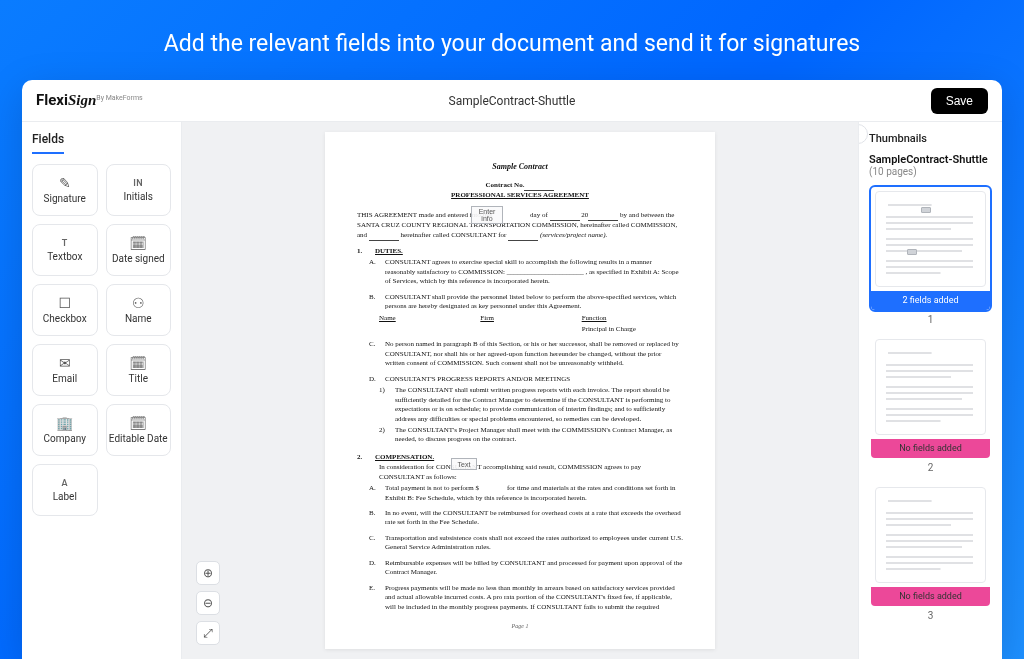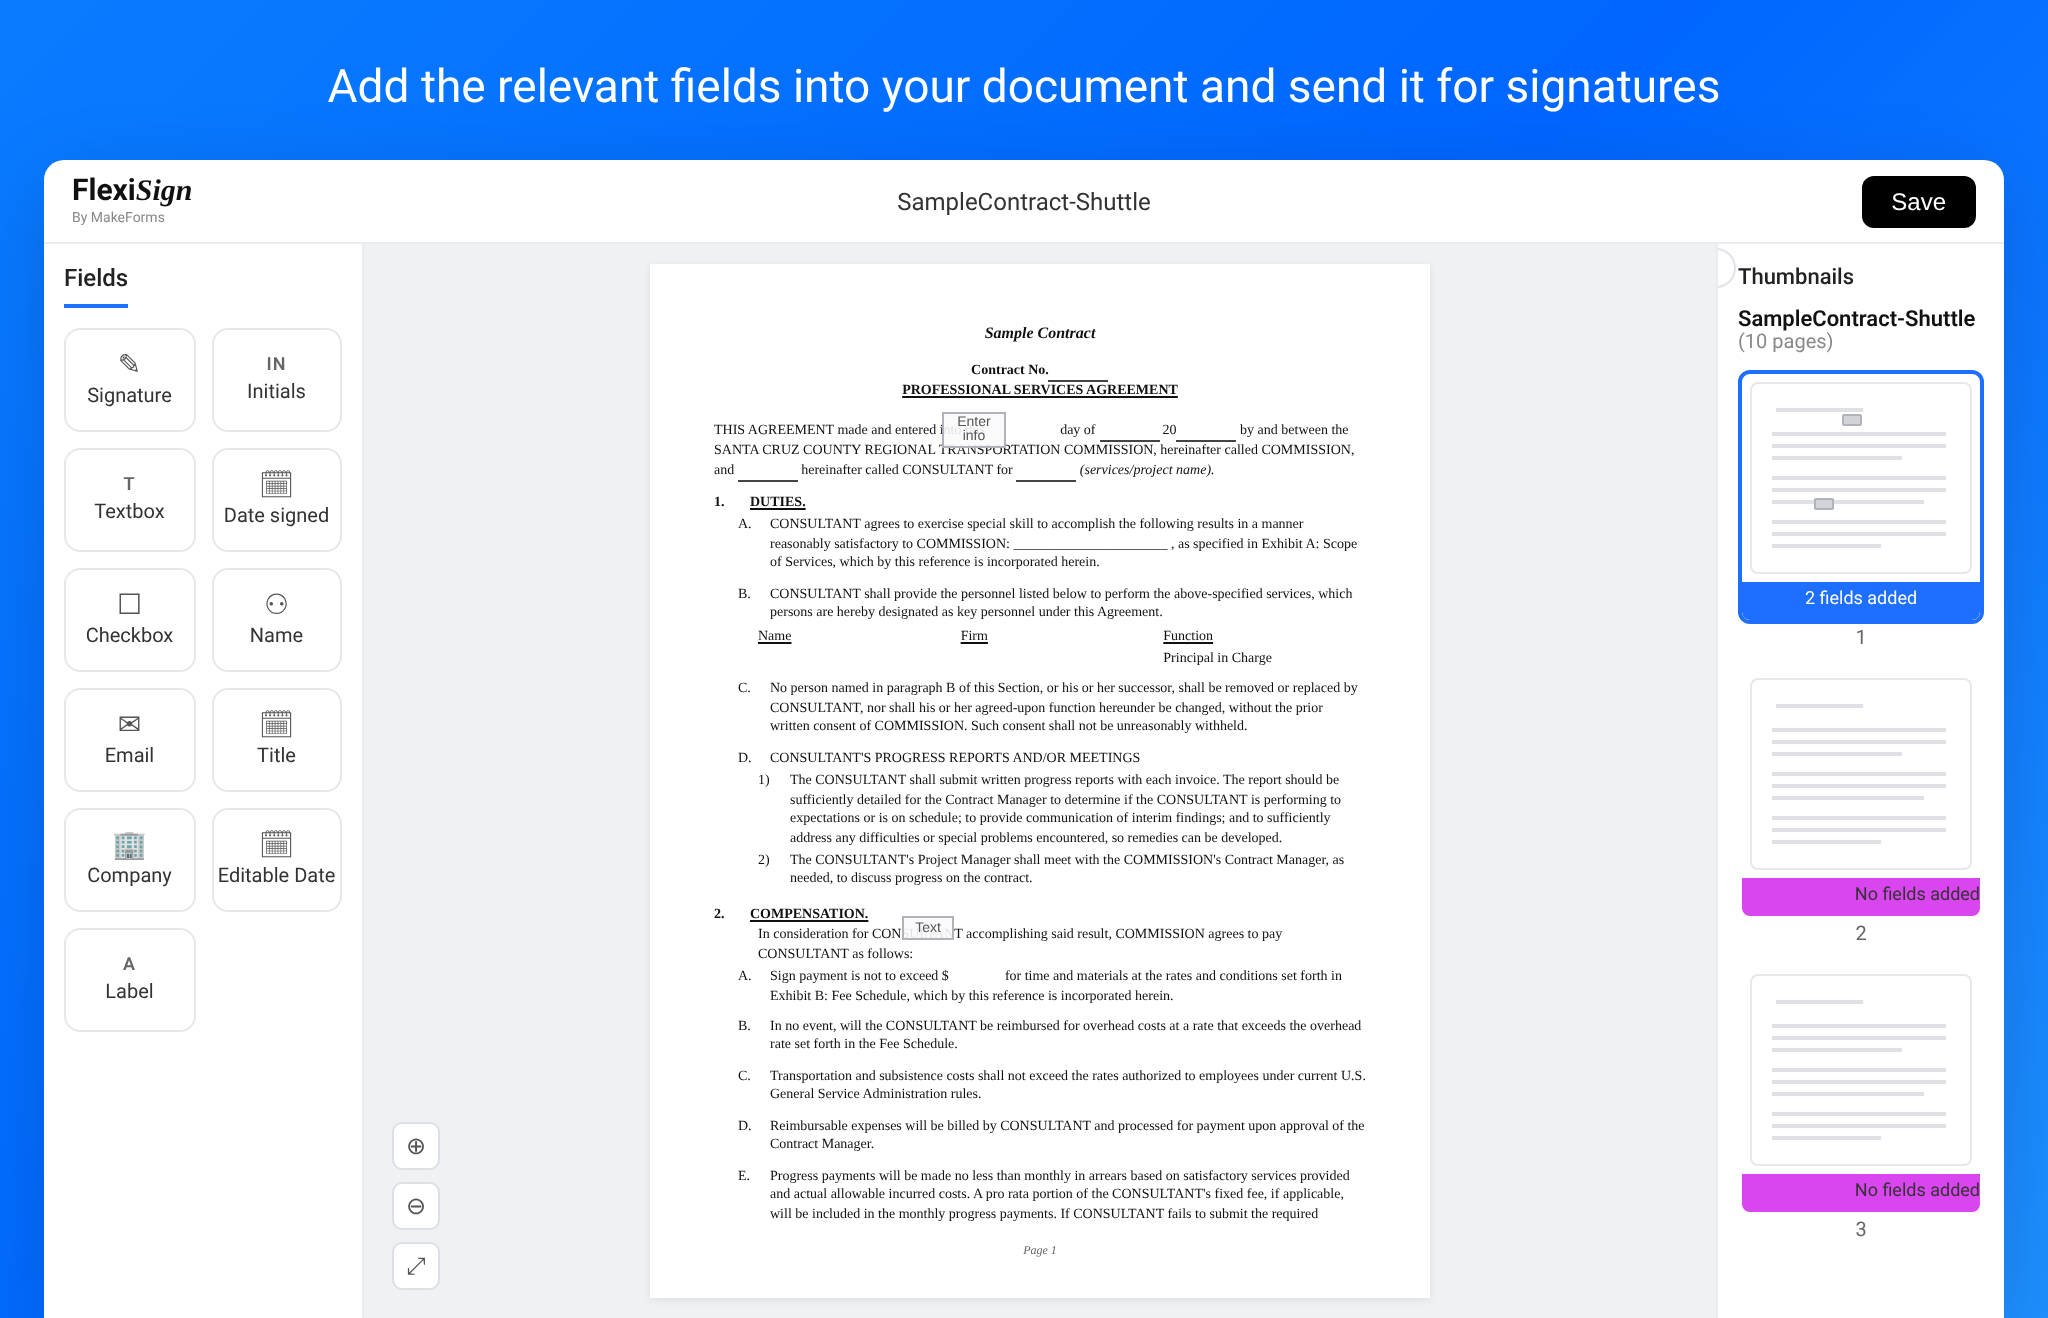--- a/index.html
+++ b/index.html
@@ -37,21 +37,21 @@
     align-items: center;
     justify-content: space-between;
     padding: 0 14px;
     border-bottom: 1px solid #eaecef;
   }
   .logo {
     font-size: 15px;
     font-weight: 700;
     color: #111;
     display:flex;
-    flex-direction:column;
+    flex-direction:row;
     line-height:1;
   }
   .logo span.sub { font-size:7px; font-weight:400; color:#888; margin-top:2px;}
   .logo .flexi { font-style: normal; }
   .logo .sign { font-style: italic; font-family: Georgia, serif; font-weight: 600; }
   .doc-title {
     font-size: 12px;
     color: #333;
     position:absolute;
     left:50%;
@@ -246,21 +246,21 @@
   }
   .thumb .preview .dot-a { position:absolute; top:20px; left:50px; width:10px;height:6px; background:#d0d3d8; border:1px solid #b0b4ba; border-radius:1px;}
   .thumb .preview .dot-b { position:absolute; top:62px; left:36px; width:10px;height:6px; background:#d0d3d8; border:1px solid #b0b4ba; border-radius:1px;}
   .thumb .badge {
     font-size:9px;
     text-align:center;
     padding:4px 0 5px;
     color:#333;
   }
   .thumb.active .badge { background:#1e6fff; color:#fff; border-radius:0 0 4px 4px;}
-  .thumb-grey .badge { background:#d946ef;text-align:right;}
+  .thumb-grey .badge { background:#ec4899;}
   .thumb-num { font-size:10px; text-align:center; color:#666; margin-bottom:8px;}
   u.dot { text-decoration: none; border-bottom: 0.5px solid #444; display:inline-block; min-width:30px;}
 </style>
 </head>
 <body>
 
 <div class="headline">Add the relevant fields into your document and send it for signatures</div>
 
 <div class="app-window">
 
@@ -397,21 +397,21 @@
             <div>The CONSULTANT's Project Manager shall meet with the COMMISSION's Contract Manager, as needed, to discuss progress on the contract.</div>
           </div>
 
         <div class="row" style="margin-top:8px;">
           <div class="num">2.</div>
           <div class="sec-hdr">COMPENSATION.</div>
         </div>
         <div class="subp">In consideration for CONSULTANT accomplishing said result, COMMISSION agrees to pay CONSULTANT as follows:</div>
         <div class="sub">
             <div class="lbl">A.</div>
-            <div><span>Sign payment is not to exceed $</span><span style="display:inline-block; width:28px;"></span><span>for time and materials at the rates and conditions set forth in Exhibit B: Fee Schedule, which by this reference is incorporated herein.</span></div>
+            <div><span>Total payment is not to perform $</span><span style="display:inline-block; width:28px;"></span><span>for time and materials at the rates and conditions set forth in Exhibit B: Fee Schedule, which by this reference is incorporated herein.</span></div>
           </div>
 
         <div class="field-overlay" style="top:326px; left:126px; width:26px; height:12px;">Text</div>
 
         <div class="sub" style="margin-top:6px;">
             <div class="lbl">B.</div>
             <div>In no event, will the CONSULTANT be reimbursed for overhead costs at a rate that exceeds the overhead rate set forth in the Fee Schedule.</div>
           </div>
         <div class="sub" style="margin-top:6px;">
             <div class="lbl">C.</div>

